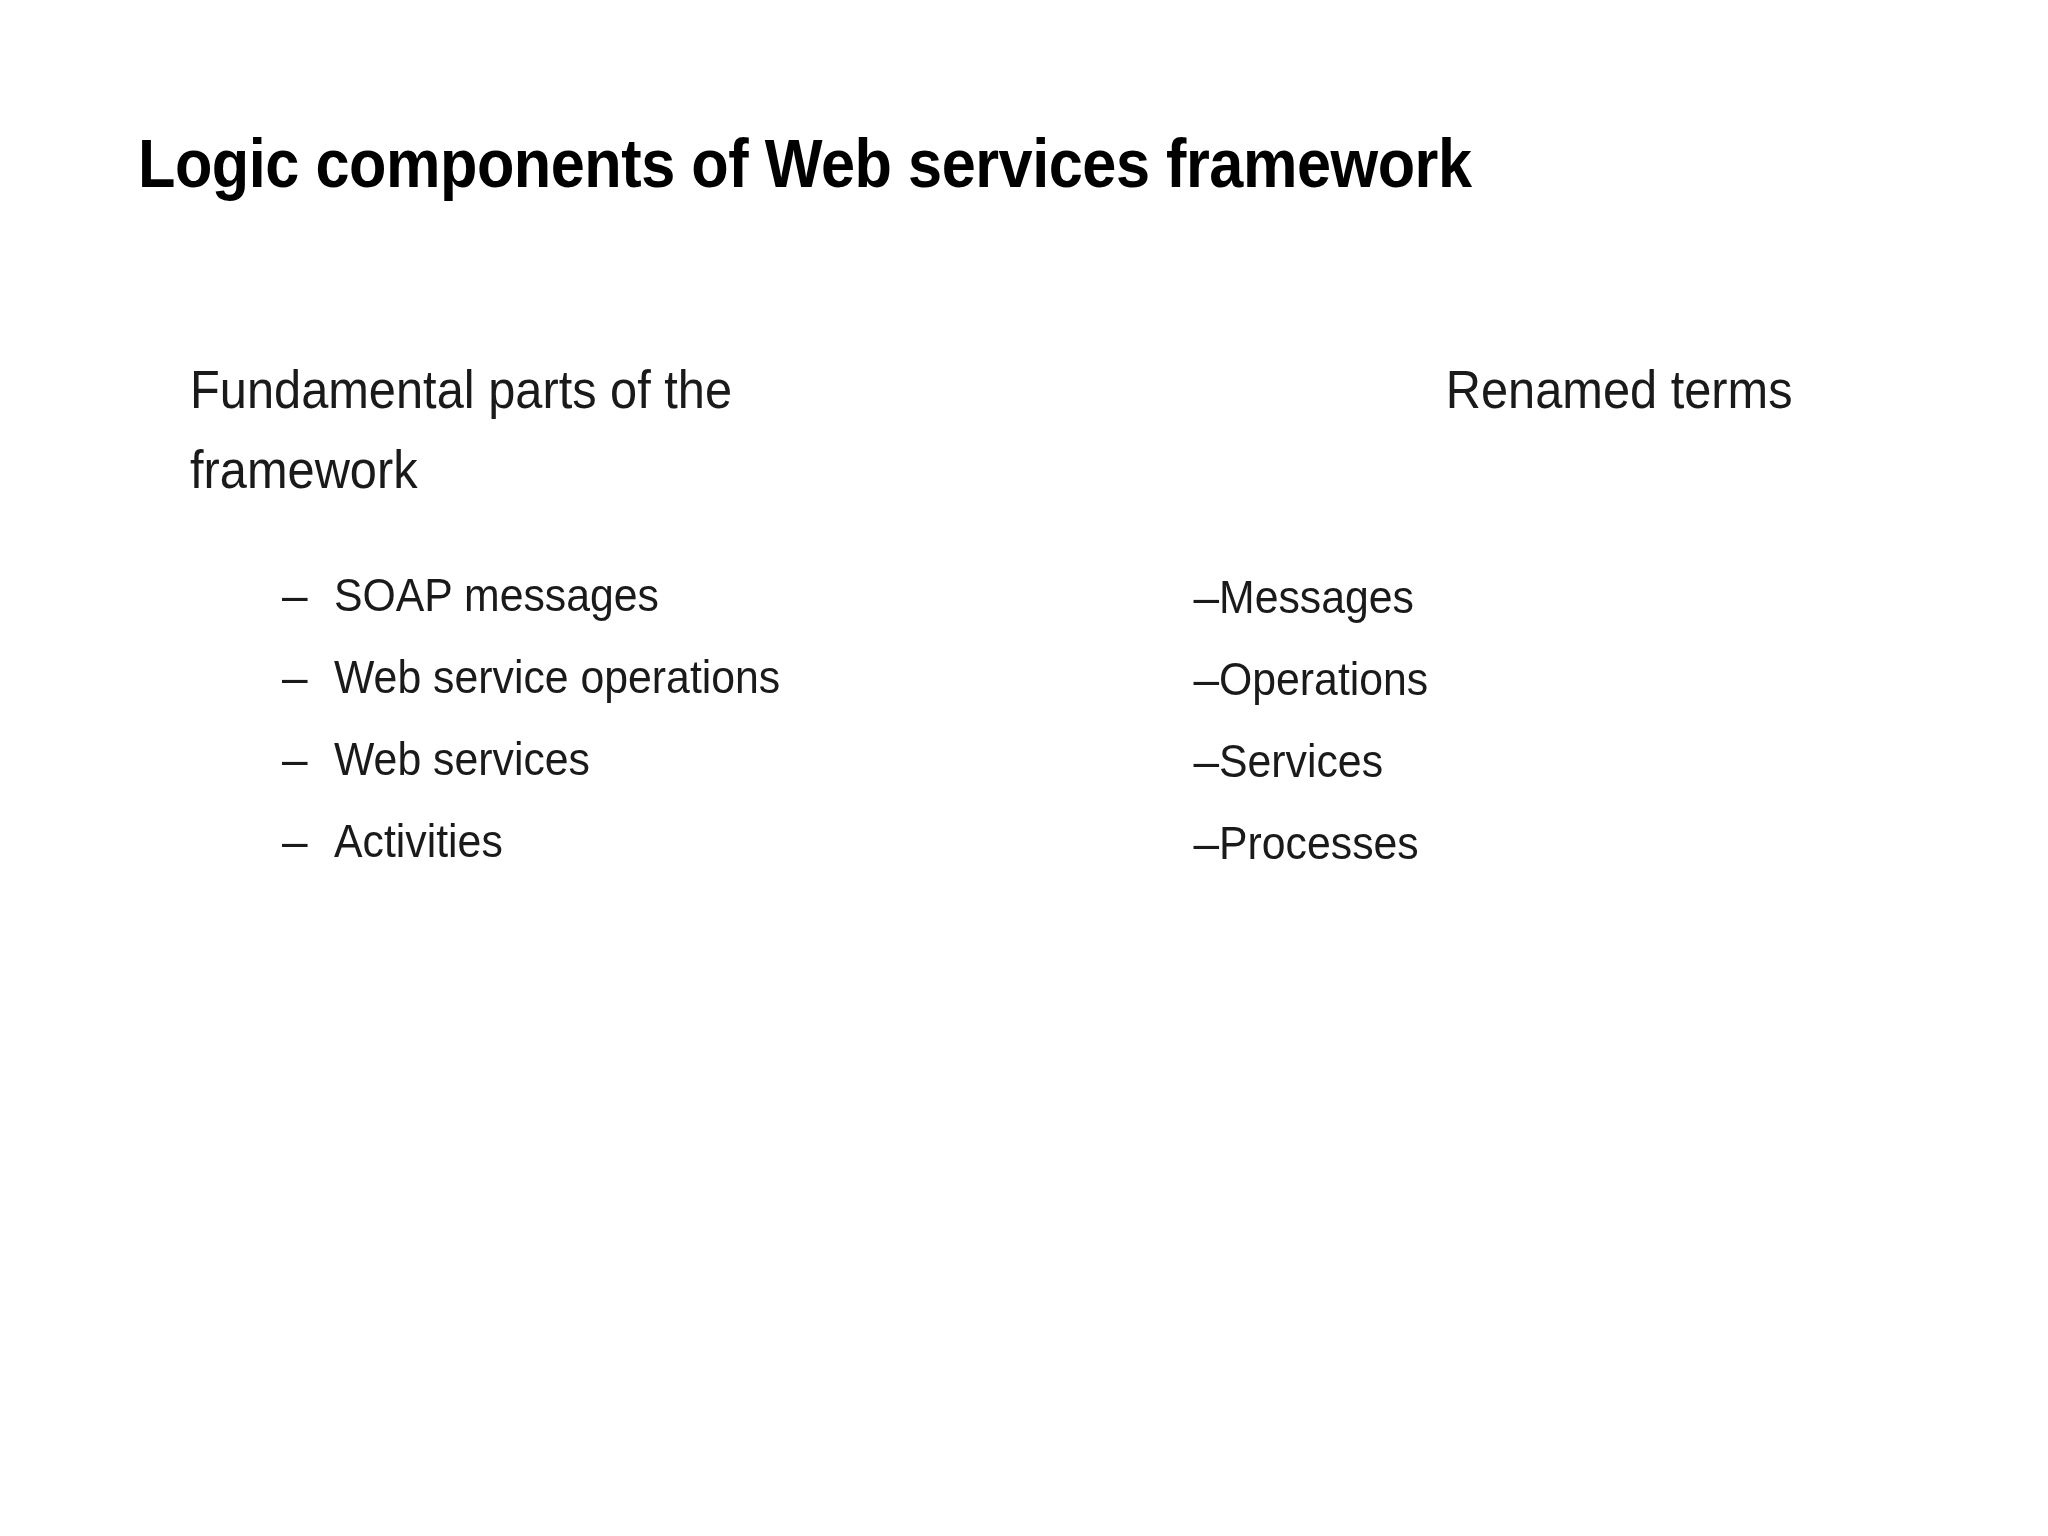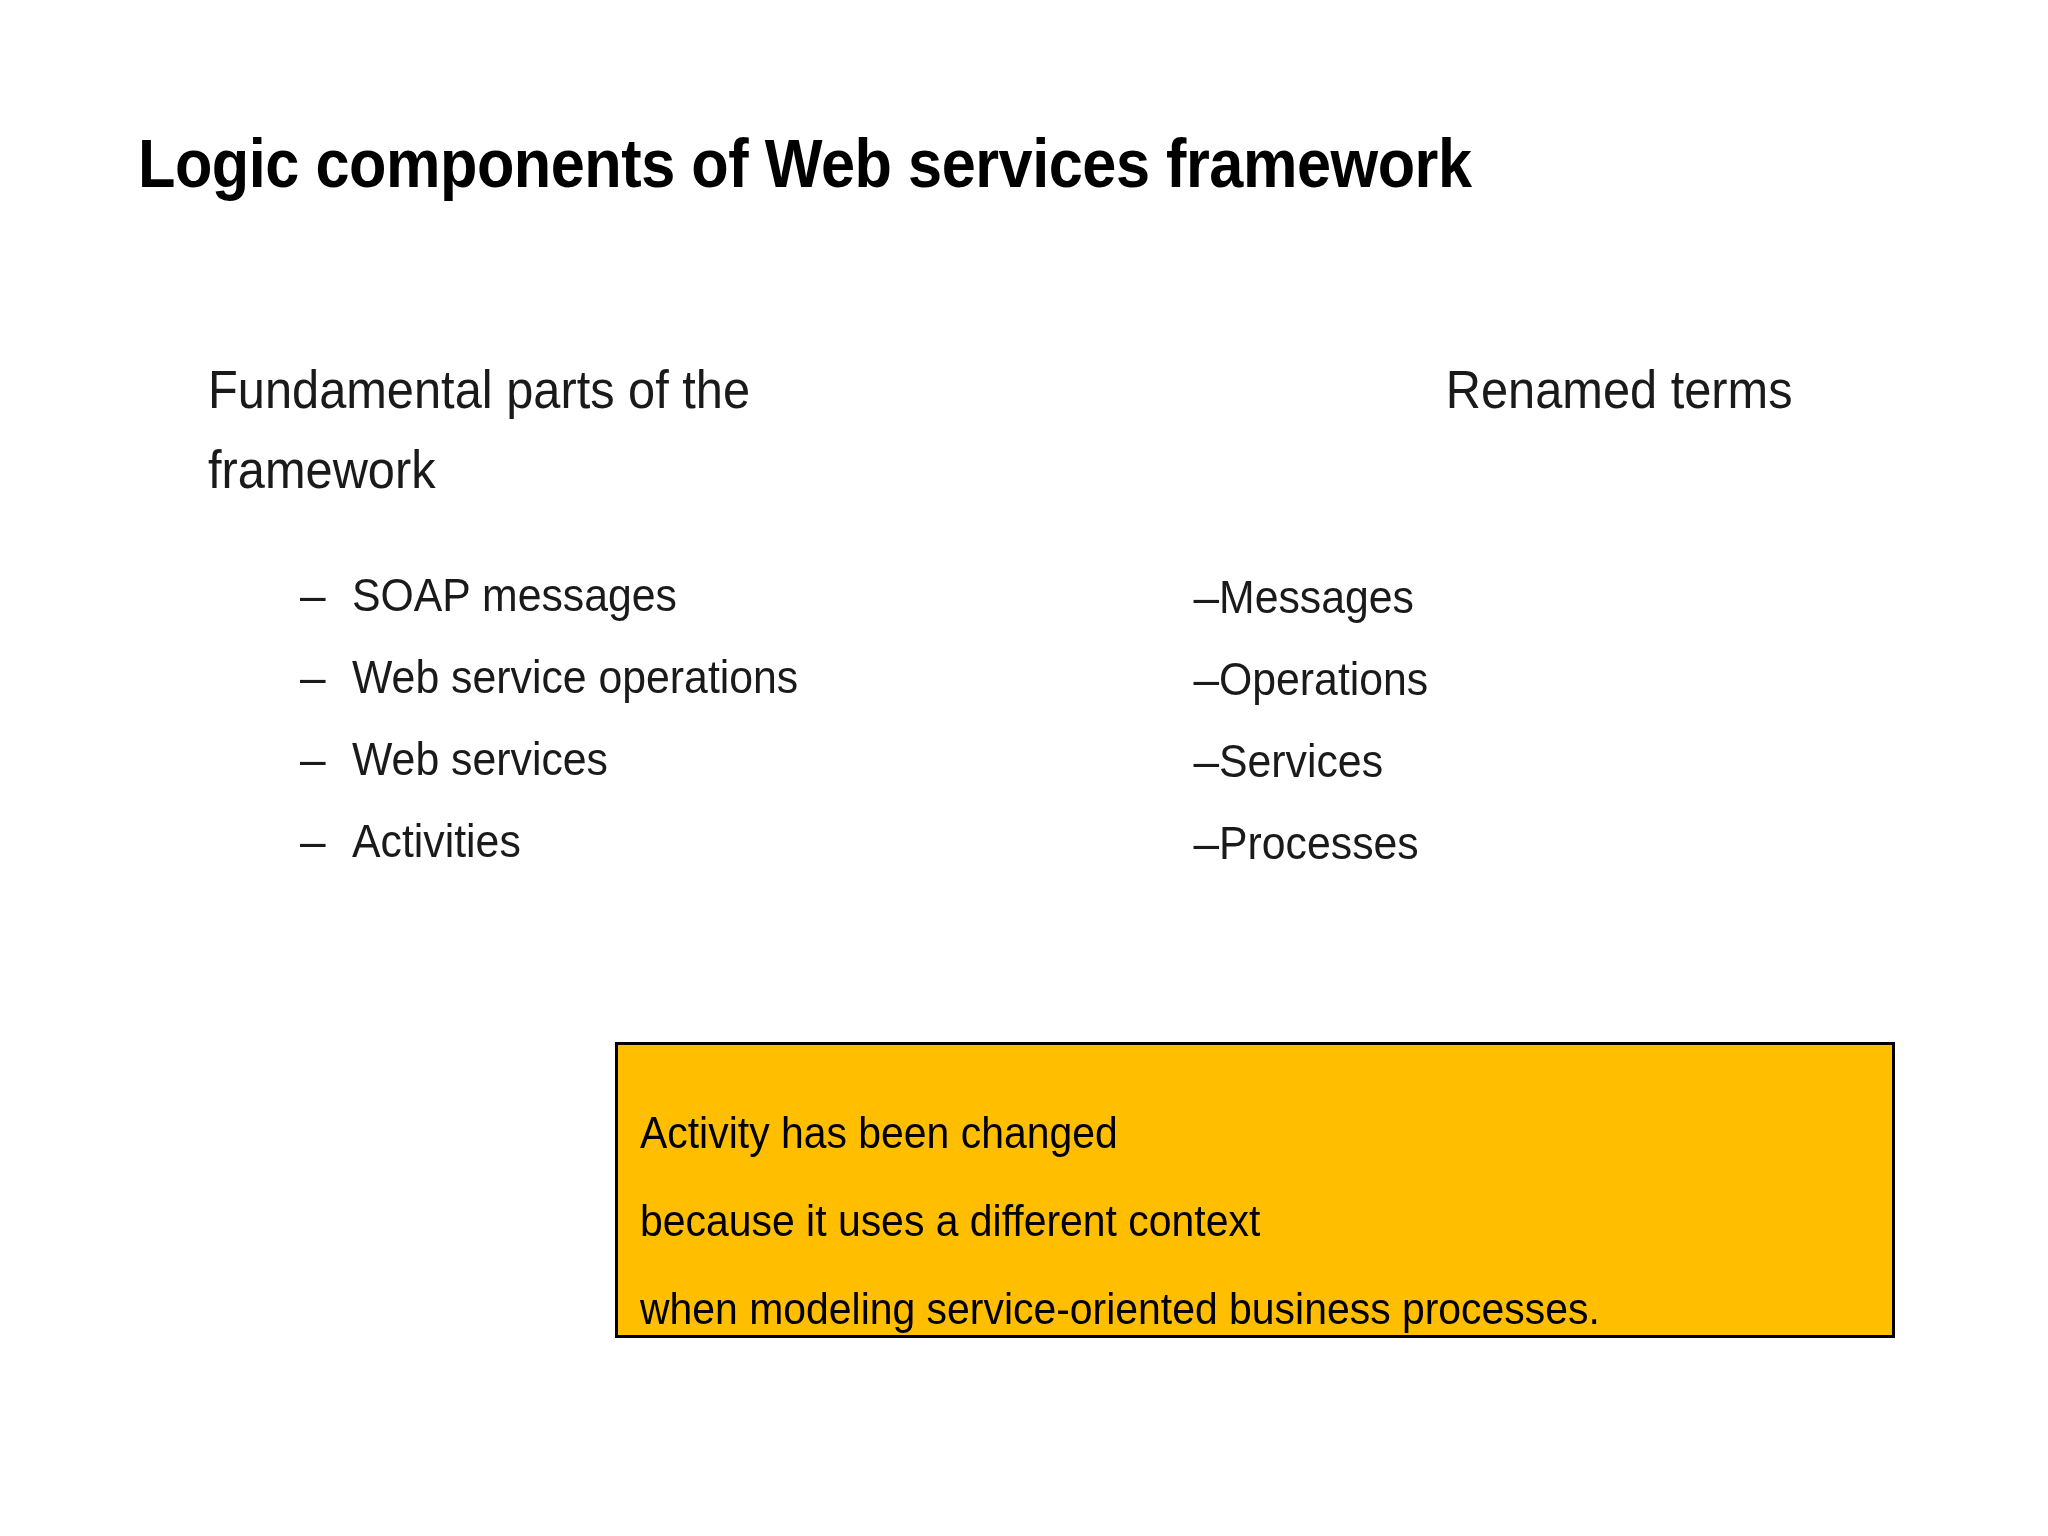--- a/index.html
+++ b/index.html
@@ -48,21 +48,21 @@
     left: 0;
     top: 350px;
     width: 2048px;
     height: 560px;
   }
 
   .col {
     position: absolute;
     top: 0;
   }
-  .col-left  { left: 190px;  width: 810px; margin-left: 18px; }
+  .col-left  { left: 190px;  width: 810px; }
   .col-right { left: 1075px; width: 780px; text-align: right; }
 
   .col-heading {
     font-family: "Liberation Sans", "DejaVu Sans", sans-serif;
     font-weight: normal;
     font-size: 53px;
     line-height: 80px;
     color: #1a1a1a;
     transform: scaleX(0.92);
     transform-origin: left top;
@@ -176,19 +176,14 @@
         </li>
         <li class="bullet-item">
           <span class="bullet-dash">–</span>
           <span class="bullet-text">Processes</span>
         </li>
       </ul>
     </div>
 
   </div>
 
-  <div class="callout">
-    <div class="callout-line">Activity has been changed</div>
-    <div class="callout-line">because it uses a different context</div>
-    <div class="callout-line">when modeling service-oriented business processes.</div>
-  </div>
 
 </div>
 
 </body></html>

